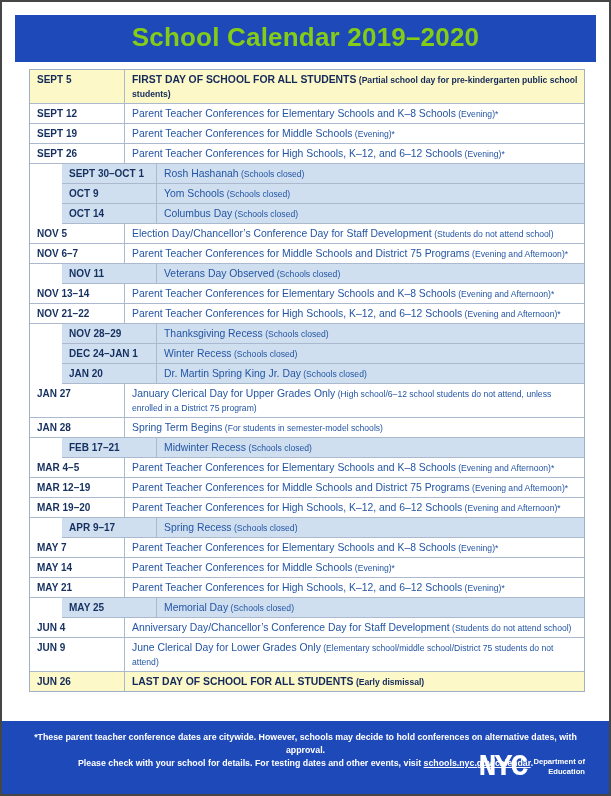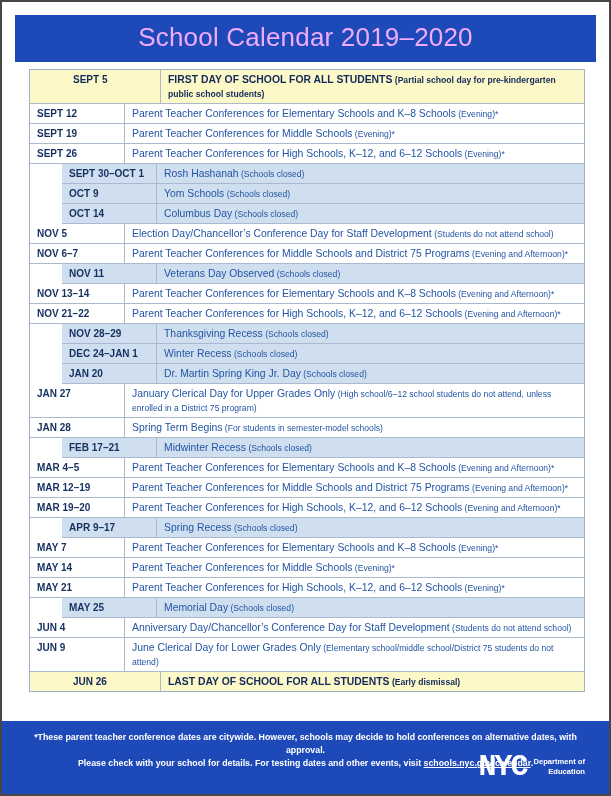--- a/index.html
+++ b/index.html
@@ -17,37 +17,37 @@
     overflow: hidden;
   }
   .header {
     margin: 13px 13px 6px 13px;
     background: var(--header-blue, #1e49b8);
     text-align: center;
     padding: 7px 0 9px 0;
   }
   .title {
     margin: 0;
-    color: #f0abfc;
+    color: #84cc16;
     font-size: 26px;
-    font-weight: normal;
+    font-weight: bold;
     letter-spacing: 0.2px;
   }
   .table {
     margin: 1px 24px 0 27px;
     border: 1px solid #9db0c8;
   }
   .row {
     display: flex;
     background: #ffffff;
     border-bottom: 1px solid #aab9cd;
   }
   .row:last-child { border-bottom: none; }
   .row.blue   { background: var(--row-blue, #cfdff0); margin-left: 32px; }
-  .row.yellow { background: var(--row-yellow, #fdf8c8); padding-left: 36px; }
+  .row.yellow { background: var(--row-yellow, #fdf8c8); }
   .date-cell {
     flex: 0 0 95px;
     box-sizing: border-box;
     padding: 2.5px 4px 2.5px 7px;
     border-right: 1px solid #aab9cd;
     font-size: 10px;
     line-height: 13px;
     font-weight: bold;
     color: var(--date-text, #15305f);
   }

